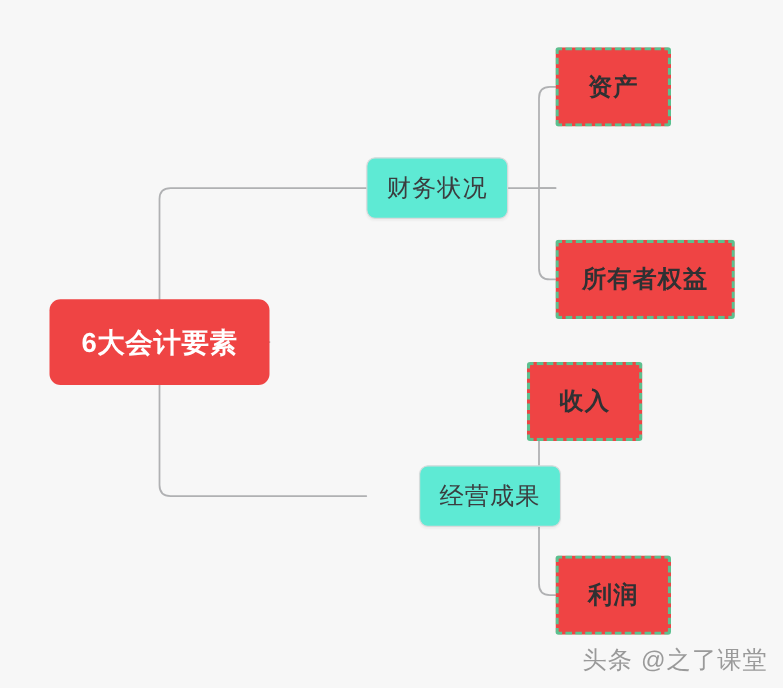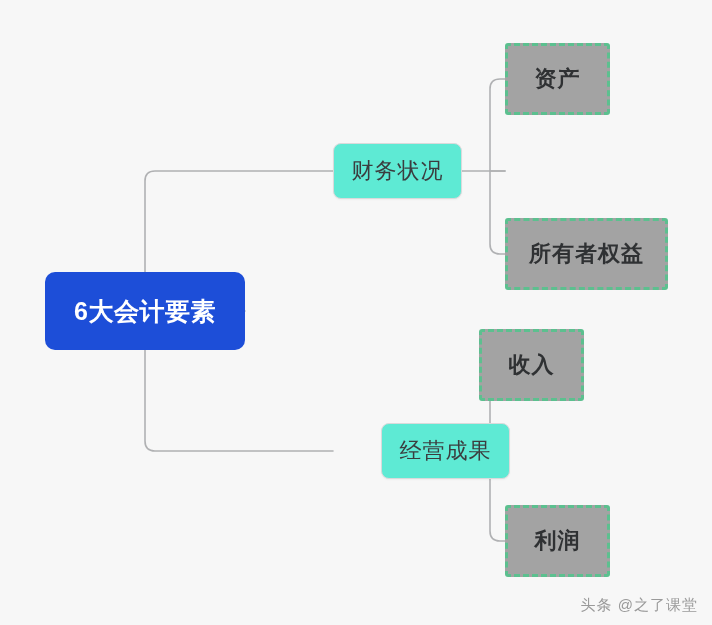--- a/index.html
+++ b/index.html
@@ -35,55 +35,55 @@
     position: absolute;
     box-sizing: border-box;
     display: flex;
     align-items: center;
     justify-content: center;
     text-align: center;
     white-space: nowrap;
   }
 
   .node-root {
-    background: #1d4ed8;
+    background: #ef4444;
     border-radius: 10px;
     color: #ffffff;
     font-size: 25px;
     font-weight: bold;
     letter-spacing: 0.5px;
   }
 
   .node-mid {
     background: #5eead4;
     border: 1px solid #d9dadb;
     border-radius: 8px;
     color: #3b3d3f;
     font-size: 22px;
     font-weight: normal;
     letter-spacing: 1px;
     box-shadow: 0 1px 2px rgba(0,0,0,0.04);
   }
 
   .node-leaf {
-    background: #a3a3a3;
+    background: #ef4444;
     border: 3px dashed #5cc08f;
     border-radius: 3px;
     color: #2f3133;
     font-size: 22px;
     font-weight: bold;
     letter-spacing: 1px;
   }
 
   
   .watermark {
     position: absolute;
     right: 14px;
     bottom: 10px;
-    font-size: 15px;
+    font-size: 22px;
     color: #9a9a9a;
     letter-spacing: 1px;
     white-space: nowrap;
   }
 </style>
 </head>
 <body>
 
 <div id="canvas">
 

